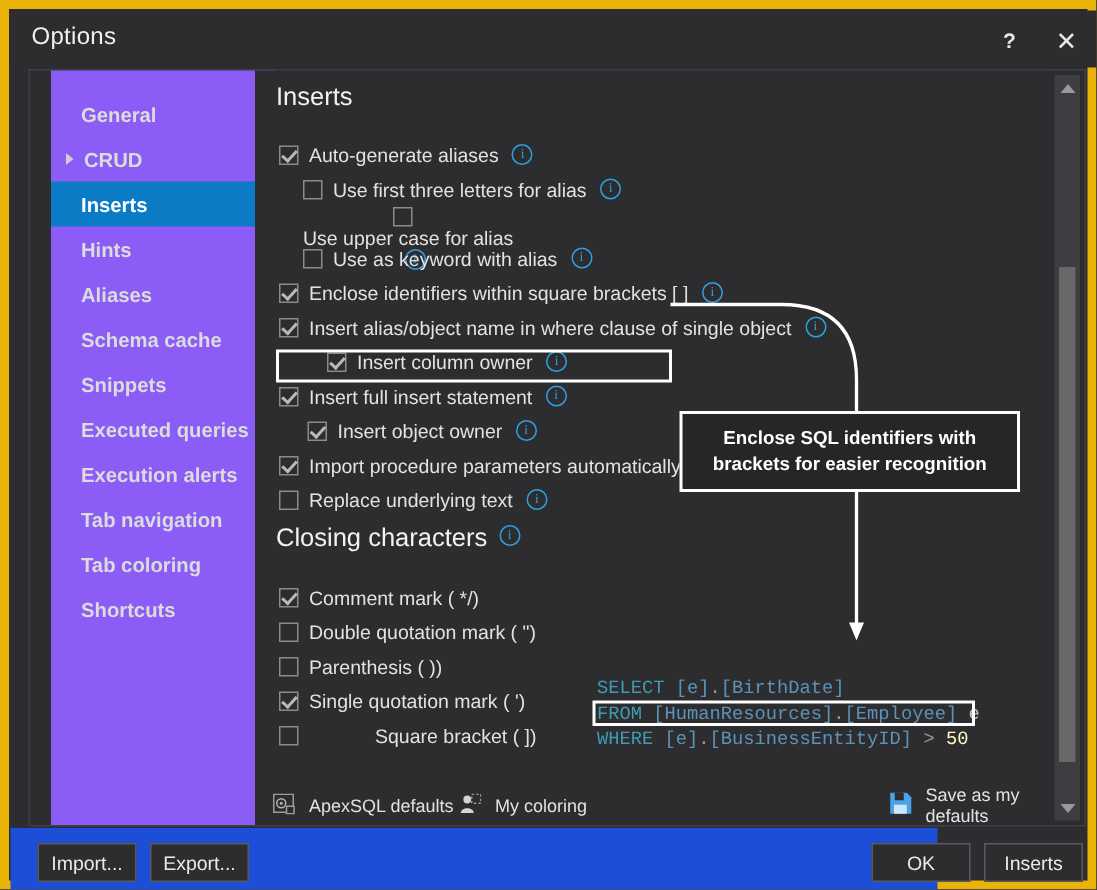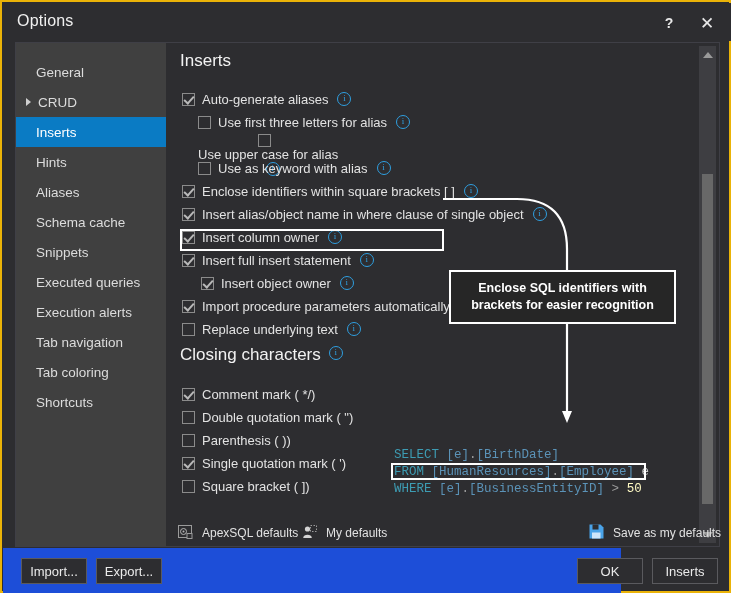--- a/index.html
+++ b/index.html
@@ -7,21 +7,21 @@
     width:731px;height:593px;
     background:#2d2d30;
     font-family:"Liberation Sans", sans-serif;
     color:#e6e6e6;
     overflow:hidden;
     position:relative;
   }
   #window{
     position:absolute;left:0;top:0;width:731px;height:593px;
     background:#2d2d30;
-    border:2px solid #eab308;
+    border:6px solid #eab308;
     box-sizing:border-box;
   }
   
   #titlebar{
     position:absolute;left:1px;top:1px;width:729px;height:38px;
     background:#2d2d30;
   }
   #title-text{
     position:absolute;left:14px;top:9px;
     font-size:16px;color:#f0f0f0;letter-spacing:.2px;
@@ -36,22 +36,23 @@
   #close-btn{left:690px;font-weight:normal;font-size:17px;}
 
   
   #frame{
     position:absolute;left:13px;top:40px;width:705px;height:505px;
     border:1px solid #3f3f46;box-sizing:border-box;
     background:#2d2d30;
   }
   
   #sidebar{
-    position:absolute;left:14px;top:41px;width:150px;height:503px;
-    background:#404040;
+    position:absolute;left:28px;top:41px;width:150px;height:503px;
+    background:#8b5cf6;
+    font-weight:bold;
   }
   .nav-item{
     position:absolute;left:0;width:150px;height:30px;
     display:flex;align-items:center;
     font-size:13.5px;color:#dcdcdc;
     box-sizing:border-box;padding-left:20px;
     cursor:default;
   }
   .nav-item.child{padding-left:22px;}
   .nav-item.selected{background:#0a7bc4;color:#ffffff;}
@@ -237,21 +238,21 @@
         <div class="cb-row" style="top: 137px; left: 16px;">
           <span class="cbox checked"></span>
           <span class="cb-label">Enclose identifiers within square brackets [ ]</span>
           <span class="info">i</span>
         </div>
         <div class="cb-row" style="top: 160px; left: 16px;">
           <span class="cbox checked"></span>
           <span class="cb-label">Insert alias/object name in where clause of single object</span>
           <span class="info">i</span>
         </div>
-        <div class="cb-row" style="top: 183px; left: 16px;">
+        <div class="cb-row" style="top: 183px; left: 16px; padding-left: 32px;">
           <span class="cbox checked"></span>
           <span class="cb-label">Insert column owner</span>
           <span class="info">i</span>
         </div>
         <div class="cb-row" style="top: 206px; left: 16px;">
           <span class="cbox checked"></span>
           <span class="cb-label">Insert full insert statement</span>
           <span class="info">i</span>
         </div>
         <div class="cb-row" style="top: 229px; left: 16px; padding-left: 19px;">
@@ -288,21 +289,21 @@
           <span class="cb-label">Double quotation mark ( ")</span>
         </div>
         <div class="cb-row" style="top: 386px; left: 16px;">
           <span class="cbox"></span>
           <span class="cb-label">Parenthesis ( ))</span>
         </div>
         <div class="cb-row" style="top: 409px; left: 16px;">
           <span class="cbox checked"></span>
           <span class="cb-label">Single quotation mark ( ')</span>
         </div>
-        <div class="cb-row" style="top: 432px; left: 16px;">
+        <div class="cb-row" style="top: 432px; left: 16px; gap: 44px;">
           <span class="cbox"></span>
           <span class="cb-label">Square bracket ( ])</span>
         </div>
       </div>
 
     <div id="sql"><div><span class="kw">SELECT</span><span class="idn"> </span><span class="brk">[e]</span><span class="op">.</span><span class="brk">[BirthDate]</span></div><div><span class="kw">FROM</span><span class="idn"> </span><span class="brk">[HumanResources]</span><span class="op">.</span><span class="brk">[Employee]</span><span class="idn"> e</span></div><div><span class="kw">WHERE</span><span class="idn"> </span><span class="brk">[e]</span><span class="op">.</span><span class="brk">[BusinessEntityID]</span><span class="idn"> </span><span class="op">&gt;</span><span class="num"> 50</span></div></div>
     <div id="sql-highlight"></div>
   </div>
 
   <div id="scrollbar">
@@ -328,21 +329,21 @@
   </div>
 
   <div class="tool-link" style="left:300px;top:521px;">
     <span class="ticon">
       <svg width="15" height="14" viewBox="0 0 15 14">
         <circle cx="5.5" cy="4" r="2.6" fill="#d4d4d4"></circle>
         <path d="M1.2 13 C1.2 8.8 9.8 8.8 9.8 13 Z" fill="#d4d4d4"></path>
         <rect x="8.5" y="0.5" width="6" height="6" fill="none" stroke="#9b9b9b" stroke-dasharray="1.5,1.5"></rect>
       </svg>
     </span>
-    <span>My defaults</span>
+    <span>My coloring</span>
   </div>
 
   <div class="tool-link" style="left:587px;top:521px;">
     <span class="ticon">
       <svg width="15" height="15" viewBox="0 0 15 15">
         <path d="M0.5 0.5 H11.5 L14.5 3.5 V14.5 H0.5 Z" fill="#4aa3e8"></path>
         <rect x="3.5" y="0.5" width="6" height="5" fill="#2d2d30"></rect>
         <rect x="3" y="8.5" width="8.5" height="6" fill="#cfe6fb"></rect>
       </svg>
     </span>

